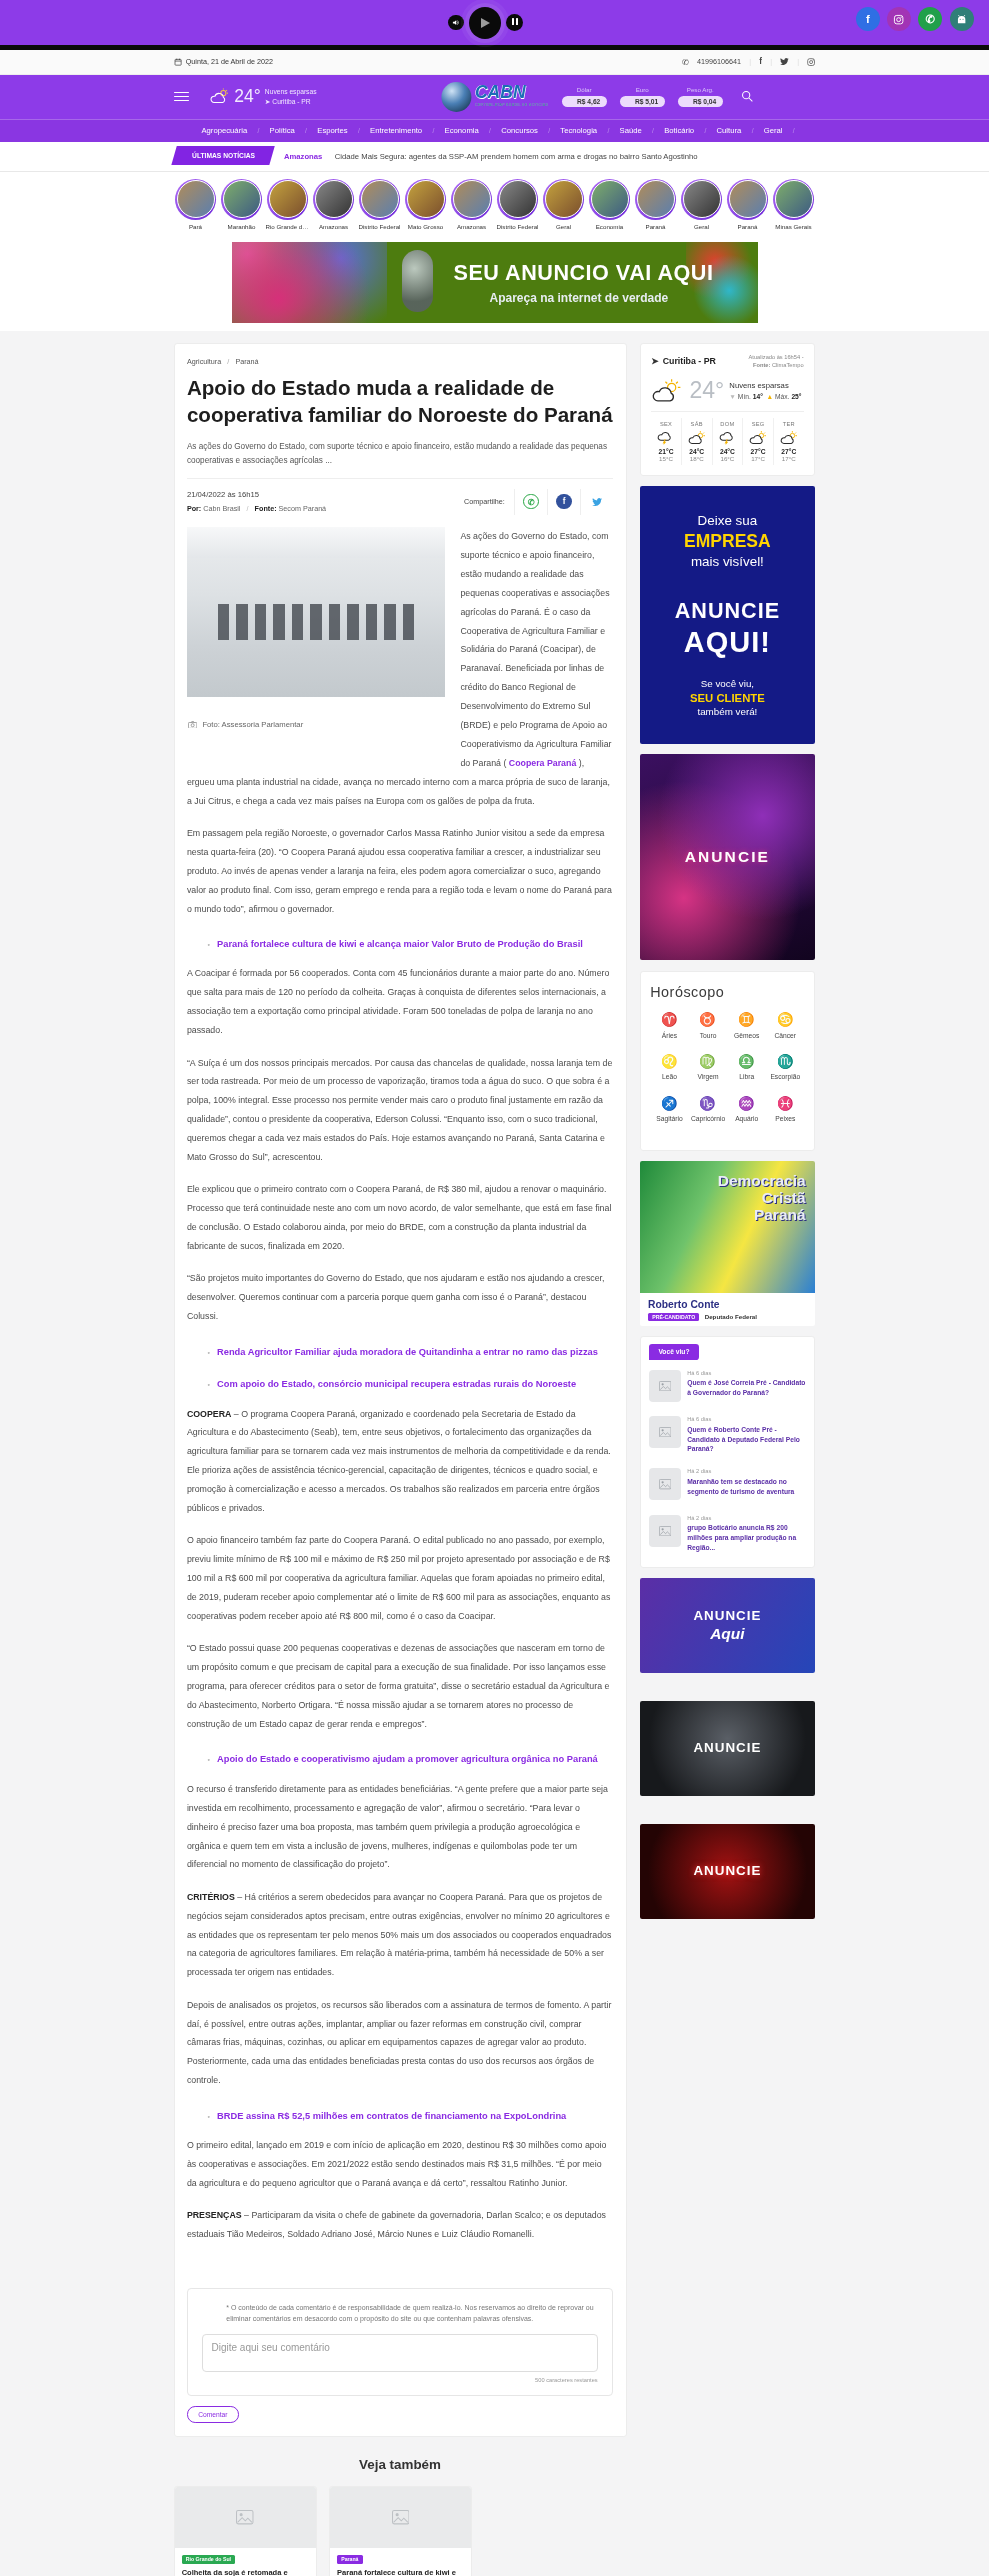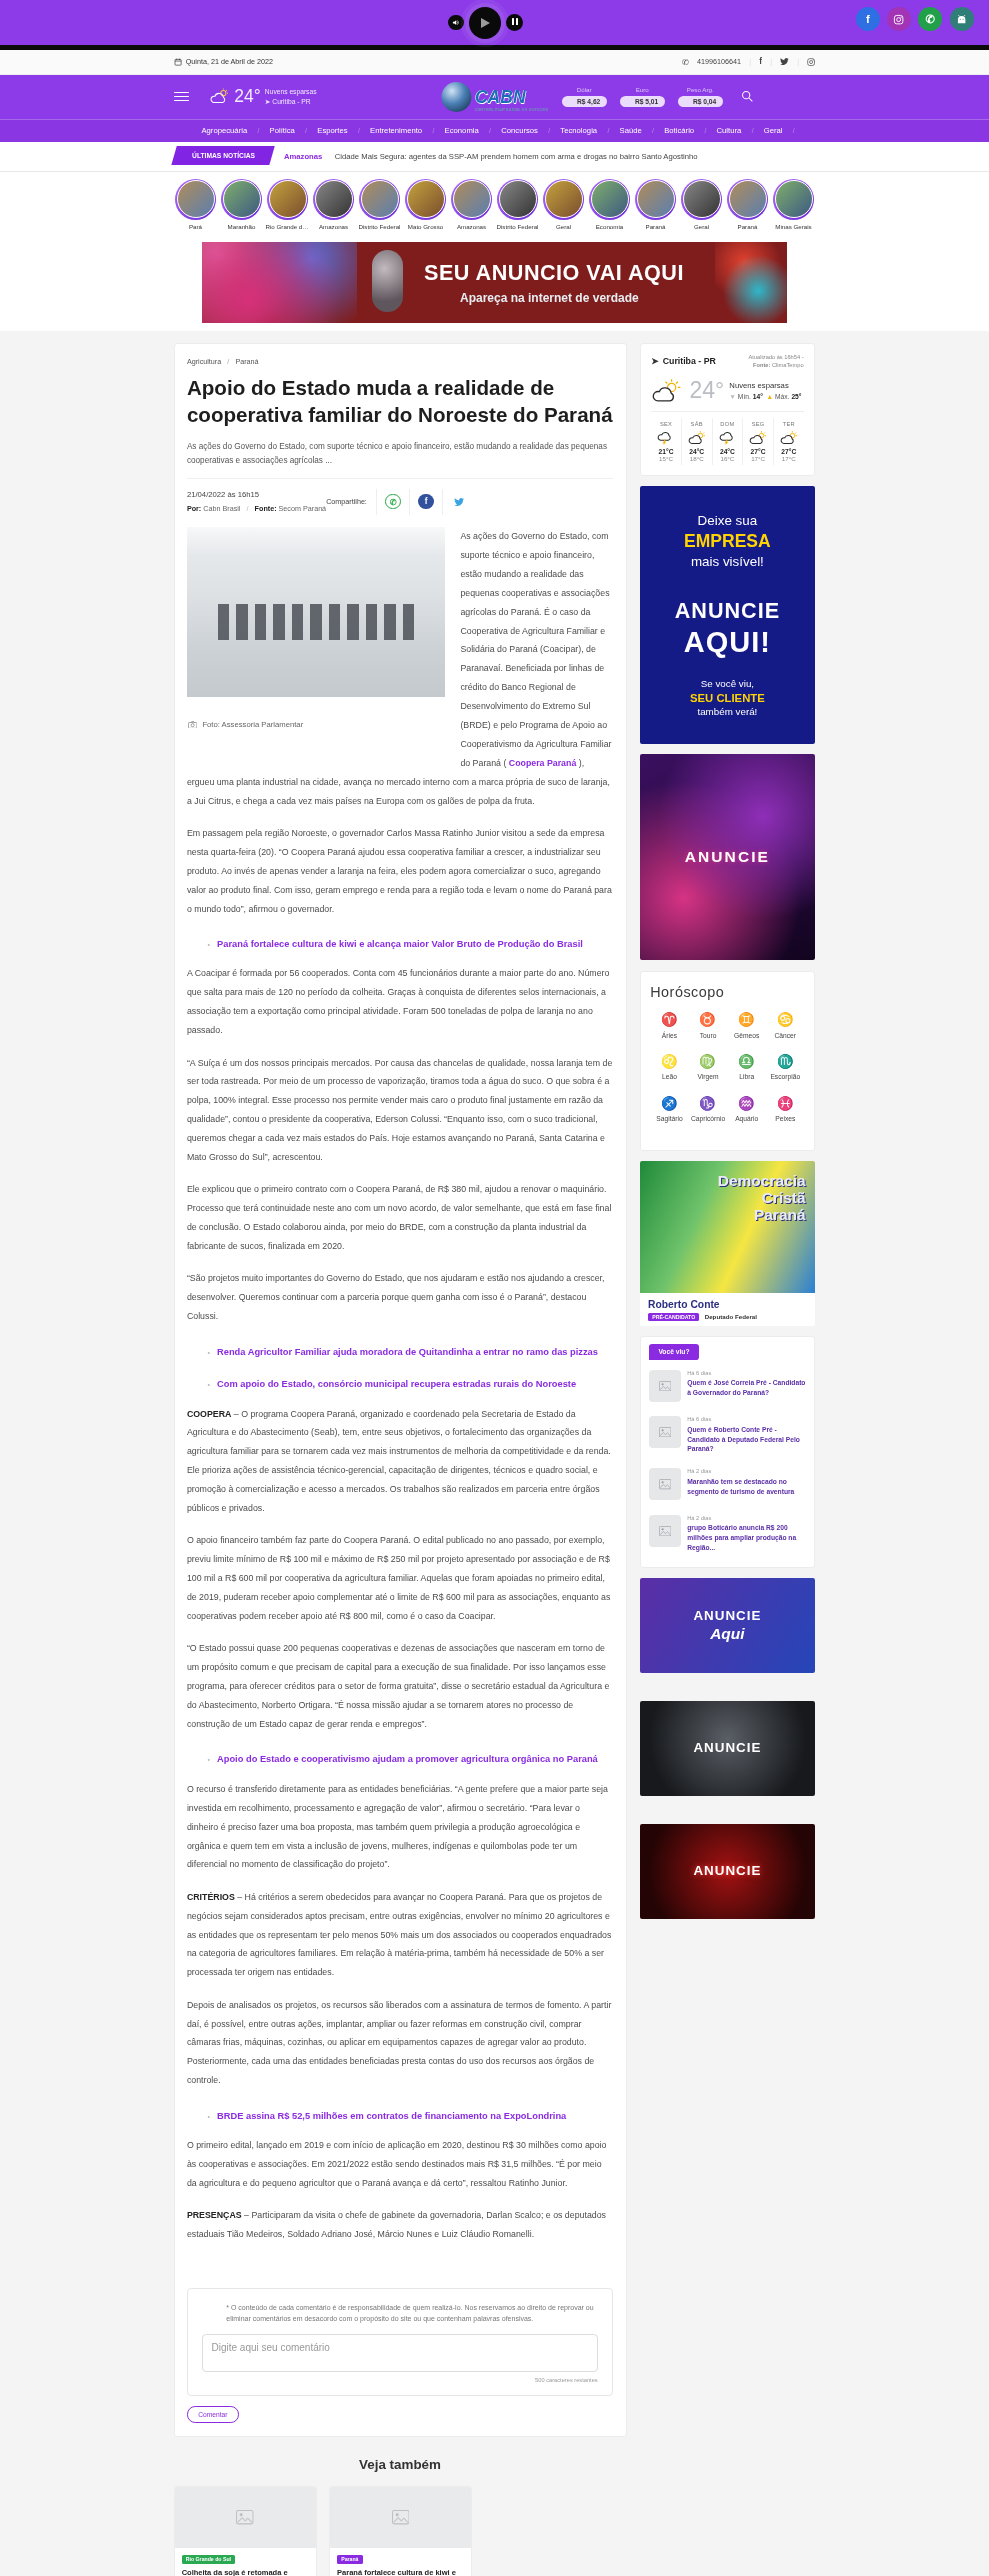--- a/index.html
+++ b/index.html
@@ -27,21 +27,21 @@
   .dright .sep{color:#ddd}
   .mini-ic{font-size:8.2px;color:#444;cursor:pointer}
   
   .header{height:44px;background:#8d3be8;position:relative;color:#fff}
   .header .wrap{height:100%;display:flex;align-items:center;position:relative}
   .burger{width:15.5px;cursor:pointer;margin-right:20.6px}
   .burger i{display:block;height:1.5px;background:#fff;border-radius:1px;margin:2.6px 0}
   .hweather{display:flex;align-items:center;gap:4.1px}
   .hw-temp{font-size:17.5px;font-weight:300;color:#f2eaff}
   .hw-txt{font-size:6.7px;line-height:1.4;color:#f2eaff}
-  .logo{position:absolute;left:50%;transform:translateX(-50%);display:flex;align-items:flex-end;gap:4.1px;cursor:pointer}
+  .logo{position:absolute;left:50%;transform:translateX(-50%);display:flex;align-items:flex-start;gap:4.1px;cursor:pointer}
   .logo-ball{width:30px;height:30px;border-radius:50%;background:radial-gradient(circle at 35% 30%,#cfe3f5,#4a7fb5 45%,#17354f 90%)}
   .logo-txt{font-size:17.5px;font-weight:bold;font-style:italic;color:#1b6db5;text-shadow:0.5px 0.5px 0 #fff,-0.5px -0.5px 0 #fff}
   .logo-tag{font-size:3.6px;color:#15518a;text-shadow:0 0 0.5px #fff;letter-spacing:0.3px}
   .curr{position:absolute;right:93px;display:flex;gap:13.4px}
   .cur{text-align:center}
   .cur .lbl{font-size:6.2px;color:#ddc8fb;margin-bottom:2.1px}
   .pill{background:#ecdcfc;border-radius:7.2px;padding:2.1px 6.2px;font-size:6.7px;font-weight:bold;color:#333;display:flex;align-items:center;gap:2.6px}
   .flag{width:6.2px;height:6.2px;border-radius:50%;display:inline-block}
   .hsearch{position:absolute;right:62px;cursor:pointer}
   
@@ -61,21 +61,21 @@
   .stories .wrap{display:flex;justify-content:space-between}
   .story{width:44px;text-align:center;cursor:pointer}
   .ring{width:41px;height:41px;margin:0 auto;border-radius:50%;padding:1.5px;background:linear-gradient(135deg,#b06df5,#6d28d9)}
   .ring .ph{width:100%;height:100%;border-radius:50%;border:1px solid #fff;background:linear-gradient(135deg,#b08c5a,#5a7fb0)}
   .story:nth-child(2n) .ph{background:linear-gradient(135deg,#7fae6b,#3c5a83)}
   .story:nth-child(3n) .ph{background:linear-gradient(135deg,#c4a23e,#7a4e2d)}
   .story:nth-child(4n) .ph{background:linear-gradient(135deg,#888,#333)}
   .story .cap{font-size:6.2px;color:#333;margin-top:3.1px;white-space:nowrap;overflow:hidden;text-overflow:ellipsis}
   
   .banner-wrap{padding:8.2px 0;background:#fff}
-  .banner{width:585px;height:81px;margin:0 auto;background:#7f1d1d;position:relative;overflow:hidden;cursor:pointer}
+  .banner{width:526px;height:81px;margin:0 auto;background:#4d7c0f;position:relative;overflow:hidden;cursor:pointer}
   .banner .lights{position:absolute;left:0;top:0;width:155px;height:100%;
     background:radial-gradient(circle at 30% 70%,#d6307a 0,rgba(214,48,122,.5) 40%,rgba(43,52,66,0) 75%),
     radial-gradient(circle at 70% 20%,#5a6fd8 0,rgba(90,111,216,0) 60%),
     radial-gradient(circle at 10% 15%,#e46aa8 0,rgba(228,106,168,0) 55%)}
   .banner .music{position:absolute;right:0;top:0;width:72px;height:100%;
     background:radial-gradient(circle at 60% 60%,#2fb7c9 0,rgba(47,183,201,0) 55%),
     radial-gradient(circle at 40% 25%,#e0412f 0,rgba(224,65,47,0) 50%)}
   .banner .mic{position:absolute;left:170px;top:7.7px;width:31px;height:62px;border-radius:15.5px;background:radial-gradient(circle at 40% 30%,#cfd6dd,#5a6068 70%);opacity:.85}
   .banner-t1{position:absolute;left:222px;top:17.5px;color:#fff;font-size:21.6px;font-weight:bold;letter-spacing:0.5px}
   .banner-t2{position:absolute;left:258px;top:49px;color:#e8edf2;font-size:12px;font-weight:bold}
@@ -85,21 +85,21 @@
   .colL{width:453px}
   .colR{width:175px}
   .card{background:#fff;border:0.5px solid #ececec;border-radius:3.1px}
   
   .article{padding:13.4px 12.4px 15.5px}
   .crumb{font-size:7.2px;color:#555;margin-bottom:9.3px}
   .crumb a{color:#555}
   .crumb .csep{color:#aaa;margin:0 4.1px}
   h1.title{font-size:20.6px;line-height:1.3;color:#1e1e1e;margin-bottom:11.3px;font-weight:bold}
   .subtitle{font-size:8.2px;color:#555;line-height:1.7;padding-bottom:10.3px;border-bottom:0.5px solid #eee;margin-bottom:9.3px}
-  .meta{display:flex;align-items:center;margin-bottom:12.4px}
+  .meta{display:flex;justify-content:space-between;align-items:center;margin-bottom:12.4px}
   .meta-l .dt{font-size:7.7px;color:#444;margin-bottom:5.2px}
   .meta-l .by{font-size:7.2px;color:#666}
   .meta-l .by b{color:#222}
   .share{display:flex;align-items:center}
   .share .sl{font-size:7.2px;color:#444;padding-right:9.3px}
   .share .sic{width:33px;height:26px;display:flex;align-items:center;justify-content:center;border-left:0.5px solid #eee;cursor:pointer}
   .cir{width:15.5px;height:15.5px;border-radius:50%;display:flex;align-items:center;justify-content:center;color:#fff;font-weight:bold;font-size:8.2px}
   .cir.wa{background:#fff;border:1px solid #28a745;color:#28a745}
   .cir.fb{background:#32519c}
   .cir.tw{background:#fff;color:#3aa3e3;font-size:11.3px}

